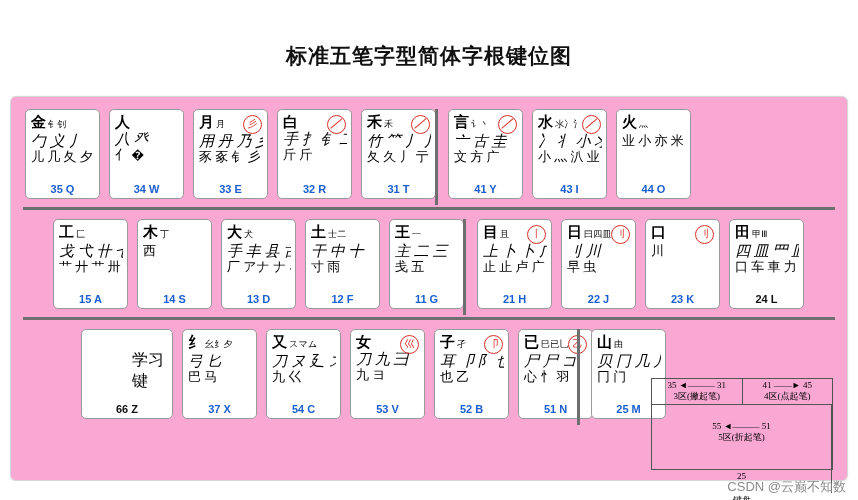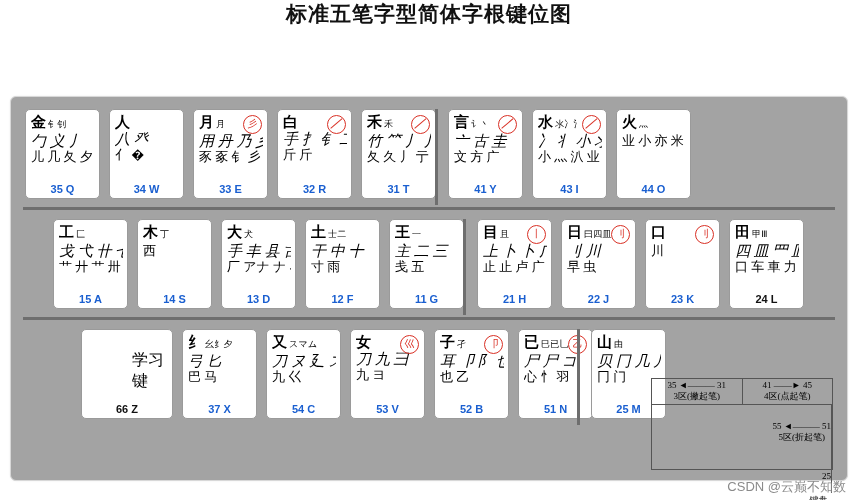--- a/index.html
+++ b/index.html
@@ -8,28 +8,29 @@
     background:#ffffff;
     font-family:"Liberation Sans", sans-serif;
     overflow:hidden;
     position:relative;
   }
   #title{
     text-align:center;
     font-size:21px;
     font-weight:bold;
     color:#111;
+    padding-top:42px;
     letter-spacing:1px;
     font-family:"Liberation Serif", serif;
   }
   #board{
     position:absolute;
     left:10px;top:96px;
     width:838px;height:385px;
-    background:#a3a3a3;
+    background:#f9a8d4;
     border:1px solid #d8d8d8;
     border-radius:6px;
     box-shadow:0 0 2px rgba(0,0,0,0.08);
     box-sizing:border-box;
   }
   .rowsep{
     position:absolute;
     left:12px;right:12px;
     height:3px;
     background:#6e6e6e;
@@ -115,21 +116,20 @@
     border:1.5px solid #555;
     box-sizing:border-box;
     display:flex;
     flex-direction:column;
     font-family:"Liberation Serif", serif;
   }
   #legend .lrow{
     flex:1;
     display:flex;
     border-bottom:1px solid #555;
-    align-items:flex-end;
   }
   #legend .lrow:last-child{border-bottom:none;flex-direction:column;}
   #legend .lcell{
     flex:1;
     border-right:1px solid #555;
     display:flex;
     flex-direction:column;
     align-items:center;
     justify-content:center;
     font-size:9px;

